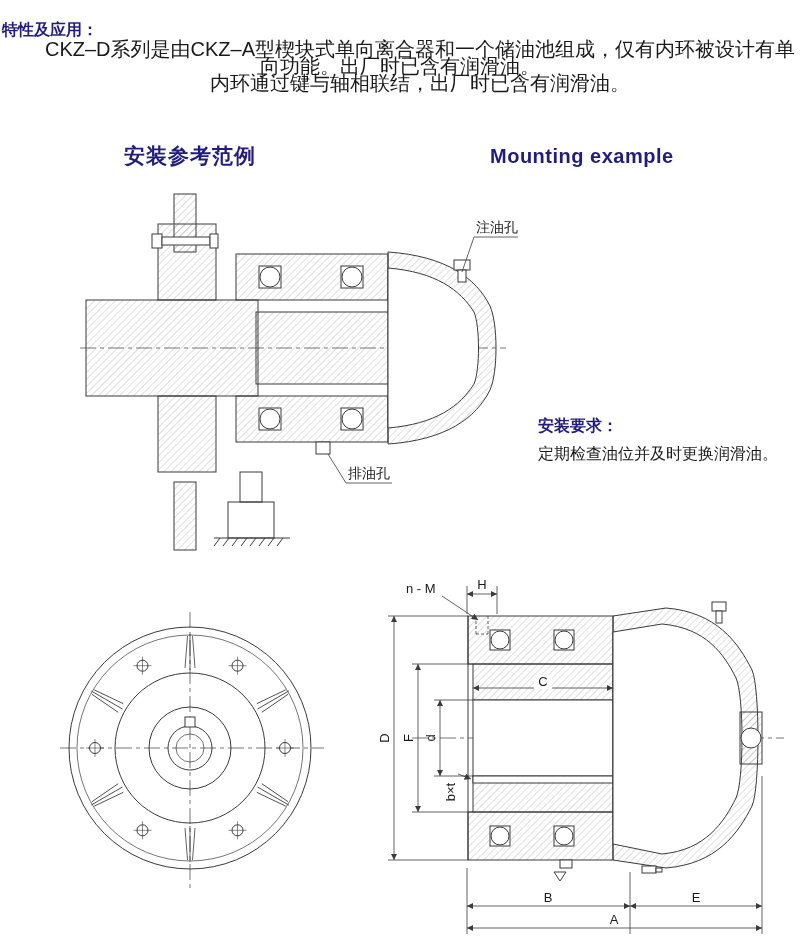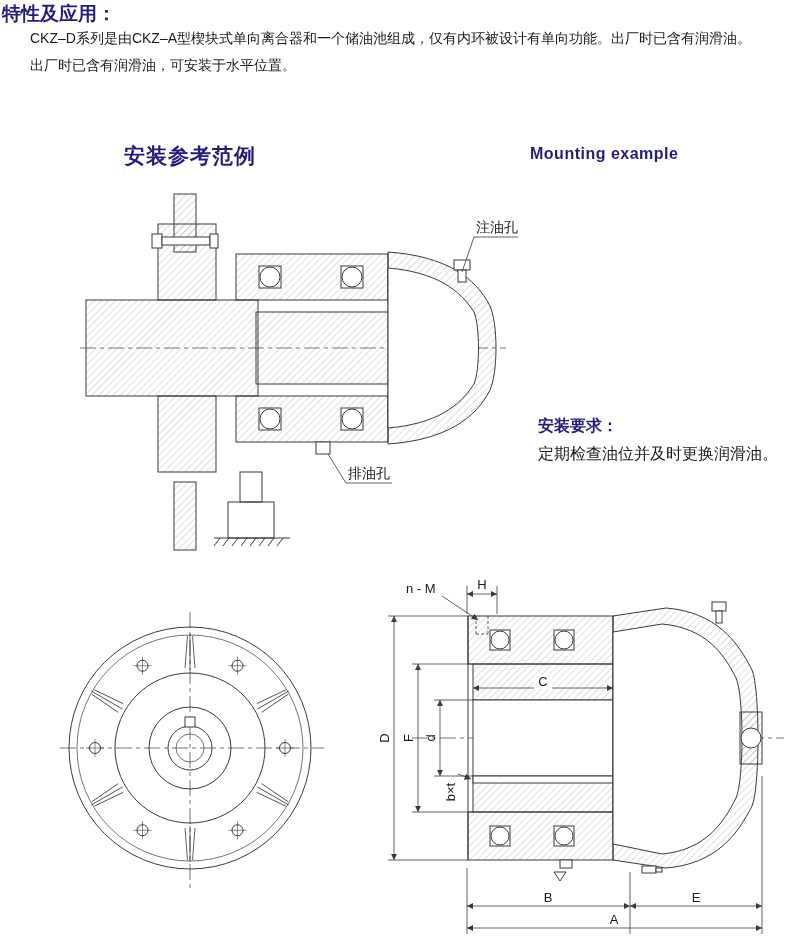--- a/index.html
+++ b/index.html
@@ -7,50 +7,50 @@
   body {
     font-family:"Liberation Sans","DejaVu Sans",sans-serif;
     -webkit-font-smoothing:antialiased;
   }
   #page {
     position:relative; width:800px; height:945px;
     background:var(--bg,#fff); overflow:hidden; color:var(--text-color,#1a1a1a);
   }
   .intro { position:absolute; left:2px; top:2px; width:796px; }
   .intro h1 {
-    font-size:19px; font-weight:bold; color:var(--accent,#221c7d); line-height:23px;
+    font-size:16px; font-weight:bold; color:var(--accent,#221c7d); line-height:23px;margin-top:16px;
   }
   .intro p {
-    font-size:14px; line-height:27px; text-indent:2em; color:var(--text-color,#1a1a1a);
+    font-size:20px; line-height:17px; text-indent:2em; color:var(--text-color,#1a1a1a);text-align:center;
   }
   .title-zh {
     position:absolute; left:124px; top:142px; font-size:21px; font-weight:bold;
     color:var(--accent,#221c7d); letter-spacing:1px;
   }
   .title-en {
-    position:absolute; left:490px; top:145px; font-size:16px; font-weight:bold;
-    color:var(--accent,#221c7d); letter-spacing:0.5px;margin-left:40px;
+    position:absolute; left:490px; top:145px; font-size:20px; font-weight:bold;
+    color:var(--accent,#221c7d); letter-spacing:0.5px;
   }
   .drawing { position:absolute; color:var(--line-color,#3a3a3a); }
   .req { position:absolute; left:538px; top:416px; }
   .req h3 { font-size:16px; font-weight:bold; color:var(--accent,#221c7d); }
   .req p { font-size:16px; margin-top:7px; white-space:nowrap; color:var(--text-color,#1a1a1a); }
   svg text { fill:var(--text-color,#1a1a1a); font-family:"Liberation Sans","DejaVu Sans",sans-serif; }
   svg .dimtxt { font-size:13px; }
   svg .cjktxt { font-size:14px; }
 </style>
 </head>
 <body>
 
 <div id="page">
 
   <header class="intro">
     <h1>特性及应用：</h1>
     <p>CKZ–D系列是由CKZ–A型楔块式单向离合器和一个储油池组成，仅有内环被设计有单向功能。出厂时已含有润滑油。</p>
-    <p>出厂时已含有润滑油，可安装于水平位置。</p>
+    <p>内环通过键与轴相联结，出厂时已含有润滑油。</p>
   </header>
 
   <h2 class="title-zh">安装参考范例</h2>
   <h2 class="title-en">Mounting example</h2>
 
   <svg class="drawing" style="left:78px; top:182px;" width="444" height="382" viewBox="0 0 444 382">
     <defs>
       <pattern id="hatchA" width="5" height="5" patternUnits="userSpaceOnUse" patternTransform="rotate(45)">
         <line x1="0" y1="0" x2="0" y2="5" stroke="currentColor" stroke-opacity="0.55" stroke-width="0.6"></line>
       </pattern>

